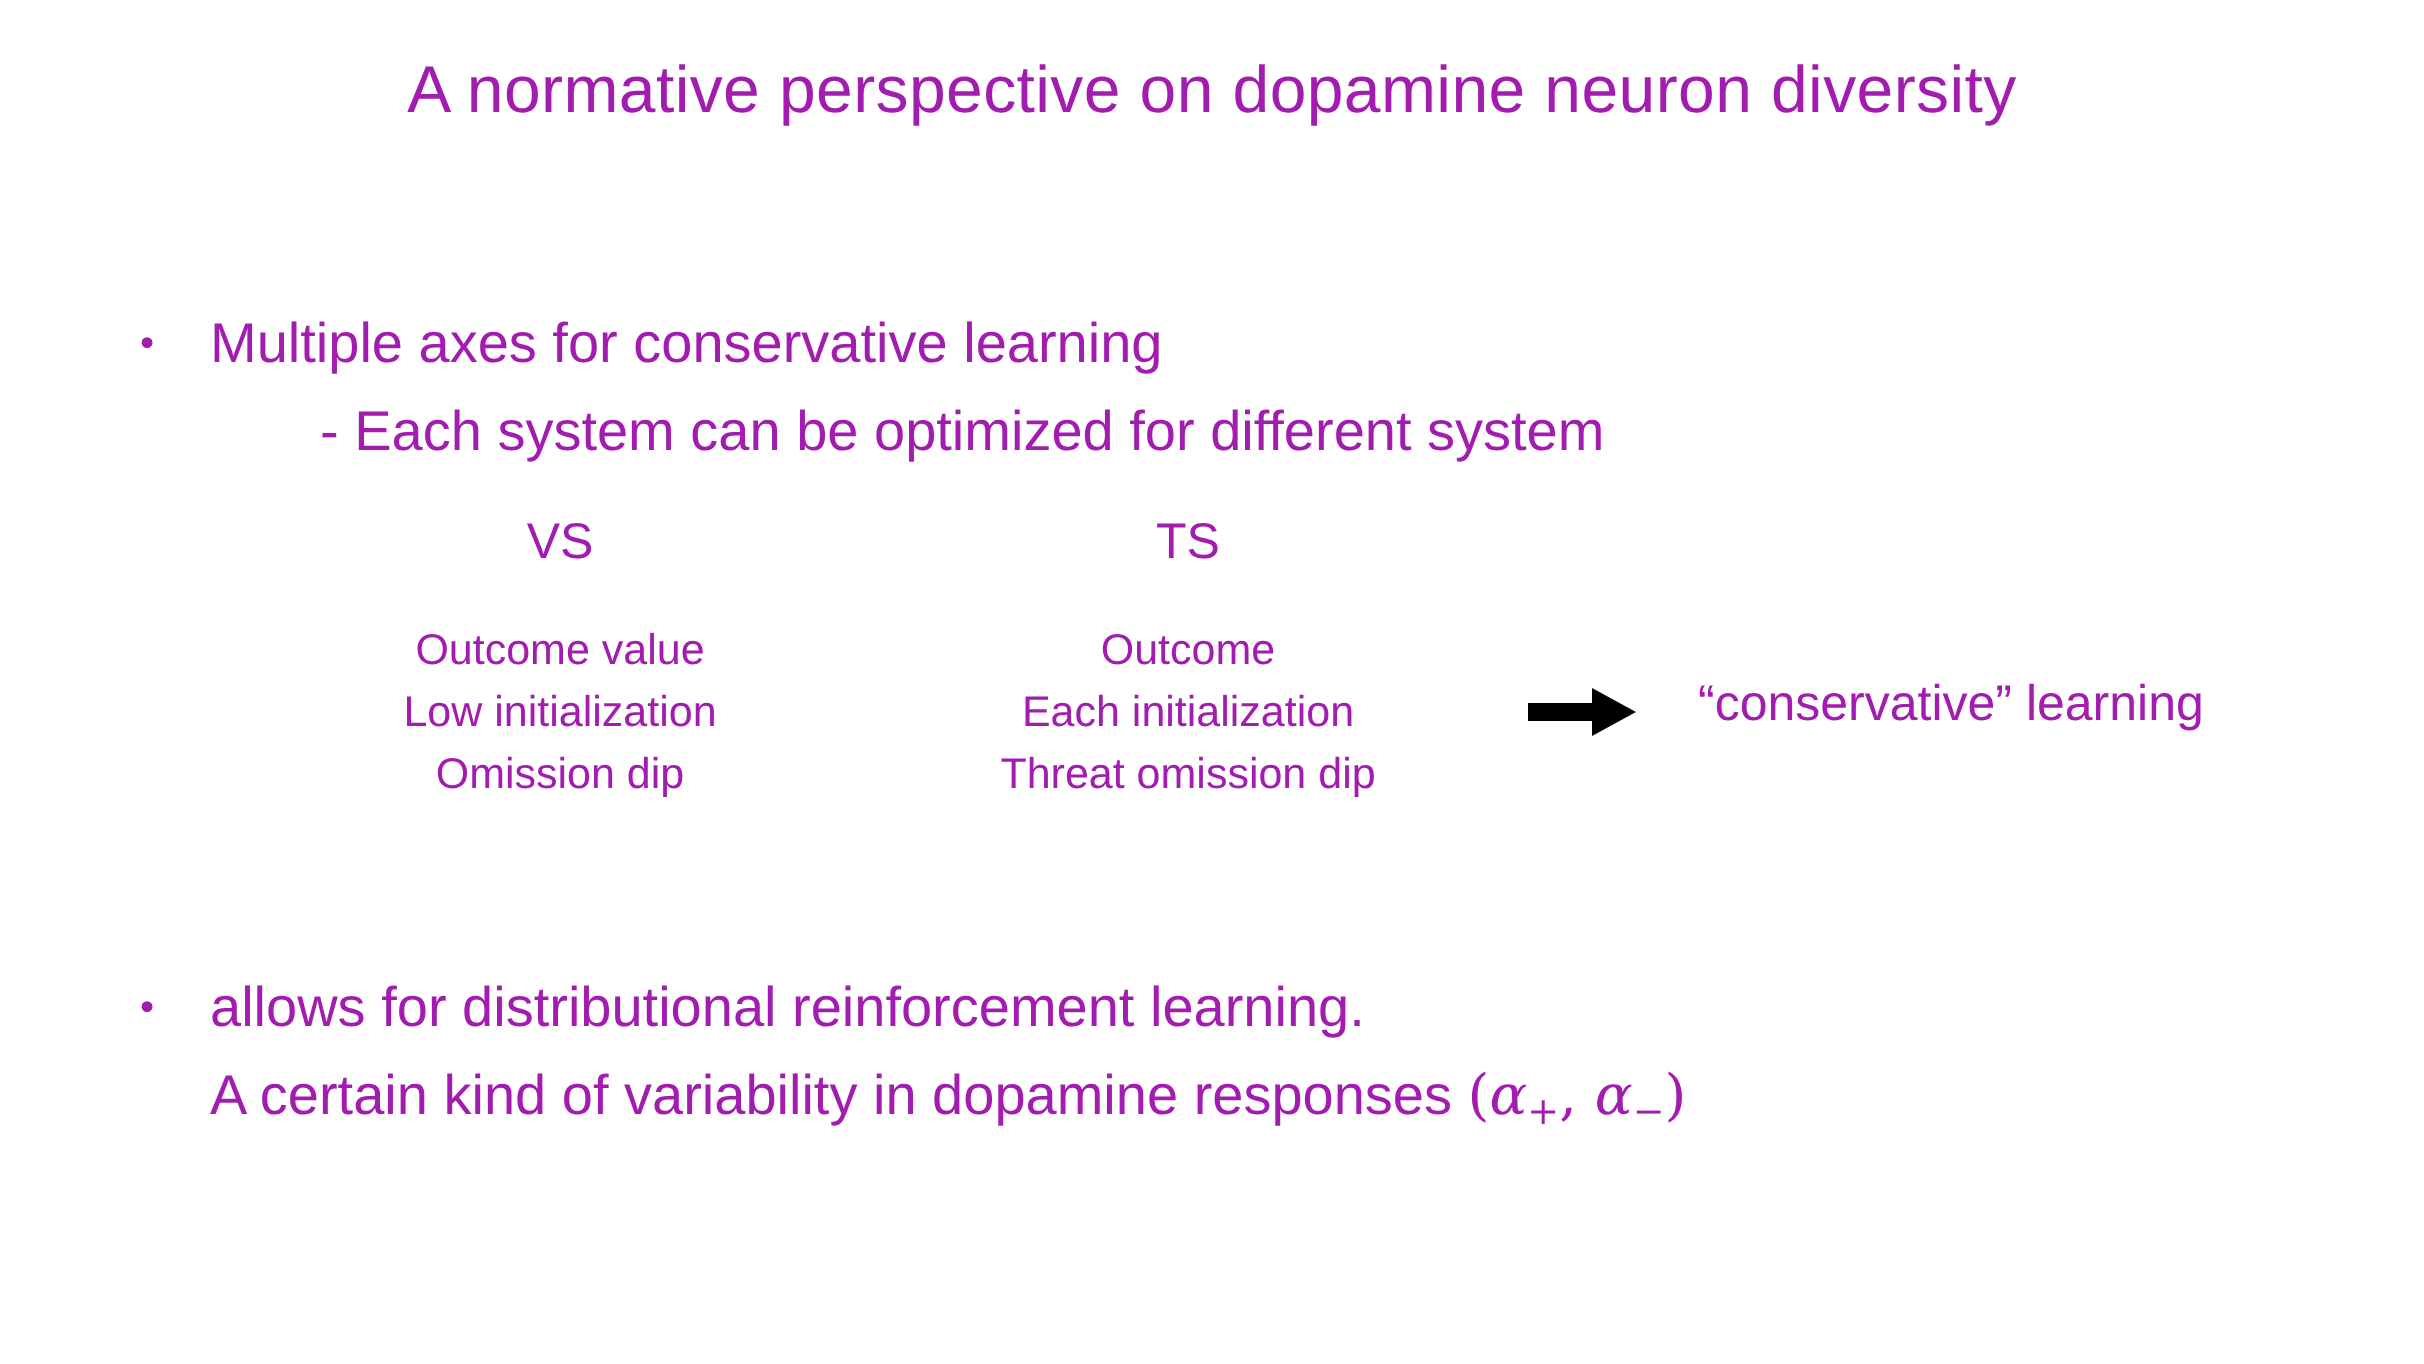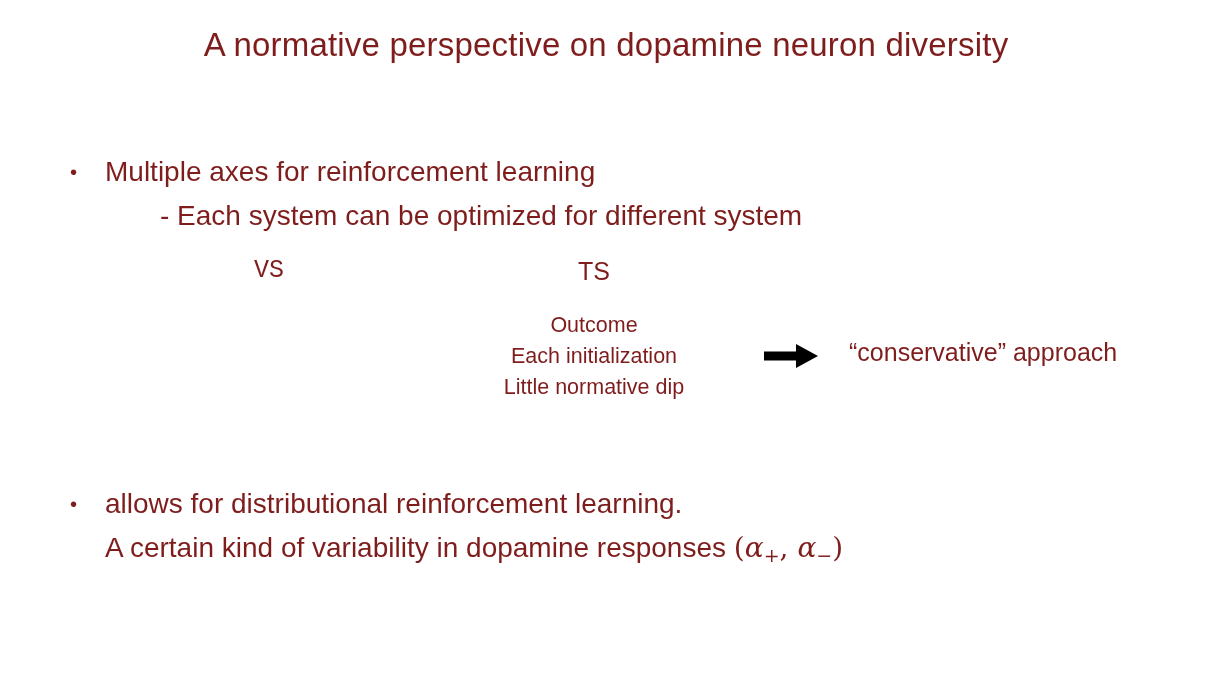--- a/index.html
+++ b/index.html
@@ -5,21 +5,21 @@
   html, body {
     margin: 0;
     padding: 0;
     background: #ffffff;
   }
   .slide {
     position: relative;
     width: 1212px;
     height: 682px;
     background: #ffffff;
-    color: #7f1d1d;
+    color: #a21caf;
     font-family: "Liberation Sans", sans-serif;
     overflow: hidden;
   }
   .title {
     position: absolute;
     top: 26px;
     left: 0;
     right: 0;
     text-align: center;
     font-size: 33px;
@@ -45,21 +45,21 @@
   }
   .bullet-body { flex: 1; }
   .sub-line { margin-left: 55px; }
   
   .col {
     position: absolute;
     width: 250px;
     text-align: center;
     top: 256px;
   }
-  .col.vs { left: 144px; font-family: Liberation Mono, monospace; }
+  .col.vs { left: 155px; }
   .col.ts { left: 469px; }
   .col-header {
     font-size: 25px;
     line-height: 30px;
     margin-bottom: 24px;
   }
   .col-items {
     font-size: 21.5px;
     line-height: 31px;
   }
@@ -93,46 +93,51 @@
 <body>
 
 <div class="slide">
 
   <div class="title">A normative perspective on dopamine neuron diversity</div>
 
   <div class="bullet-block b1">
     <div class="bullet-row">
       <span class="bullet-marker">•</span>
       <div class="bullet-body">
-        <div>Multiple axes for reinforcement learning</div>
+        <div>Multiple axes for conservative learning</div>
         <div class="sub-line">- Each system can be optimized for different system</div>
       </div>
     </div>
   </div>
 
   <div class="col vs">
     <div class="col-header">VS</div>
+    <div class="col-items">
+      <div>Outcome value</div>
+      <div>Low initialization</div>
+      <div>Omission dip</div>
+    </div>
   </div>
 
   <div class="col ts">
     <div class="col-header">TS</div>
     <div class="col-items">
       <div>Outcome</div>
       <div>Each initialization</div>
-      <div>Little normative dip</div>
+      <div>Threat omission dip</div>
     </div>
   </div>
 
   <div class="arrow-wrap">
     <svg width="54" height="24" viewBox="0 0 54 24" xmlns="http://www.w3.org/2000/svg">
       <path d="M0 7.5 H32 V0 L54 12 L32 24 V16.5 H0 Z" fill="#000000"></path>
     </svg>
   </div>
 
-  <div class="conclusion">“conservative” approach</div>
+  <div class="conclusion">“conservative” learning</div>
 
   <div class="bullet-block b2">
     <div class="bullet-row">
       <span class="bullet-marker">•</span>
       <div class="bullet-body">
         <div>allows for distributional reinforcement learning.</div>
         <div><span>A certain kind of variability in dopamine responses </span><span class="math"><span>(</span><span class="alpha">α</span><sub>+</sub><span>, </span><span class="alpha">α</span><sub>−</sub><span>)</span></span></div>
       </div>
     </div>
   </div>

